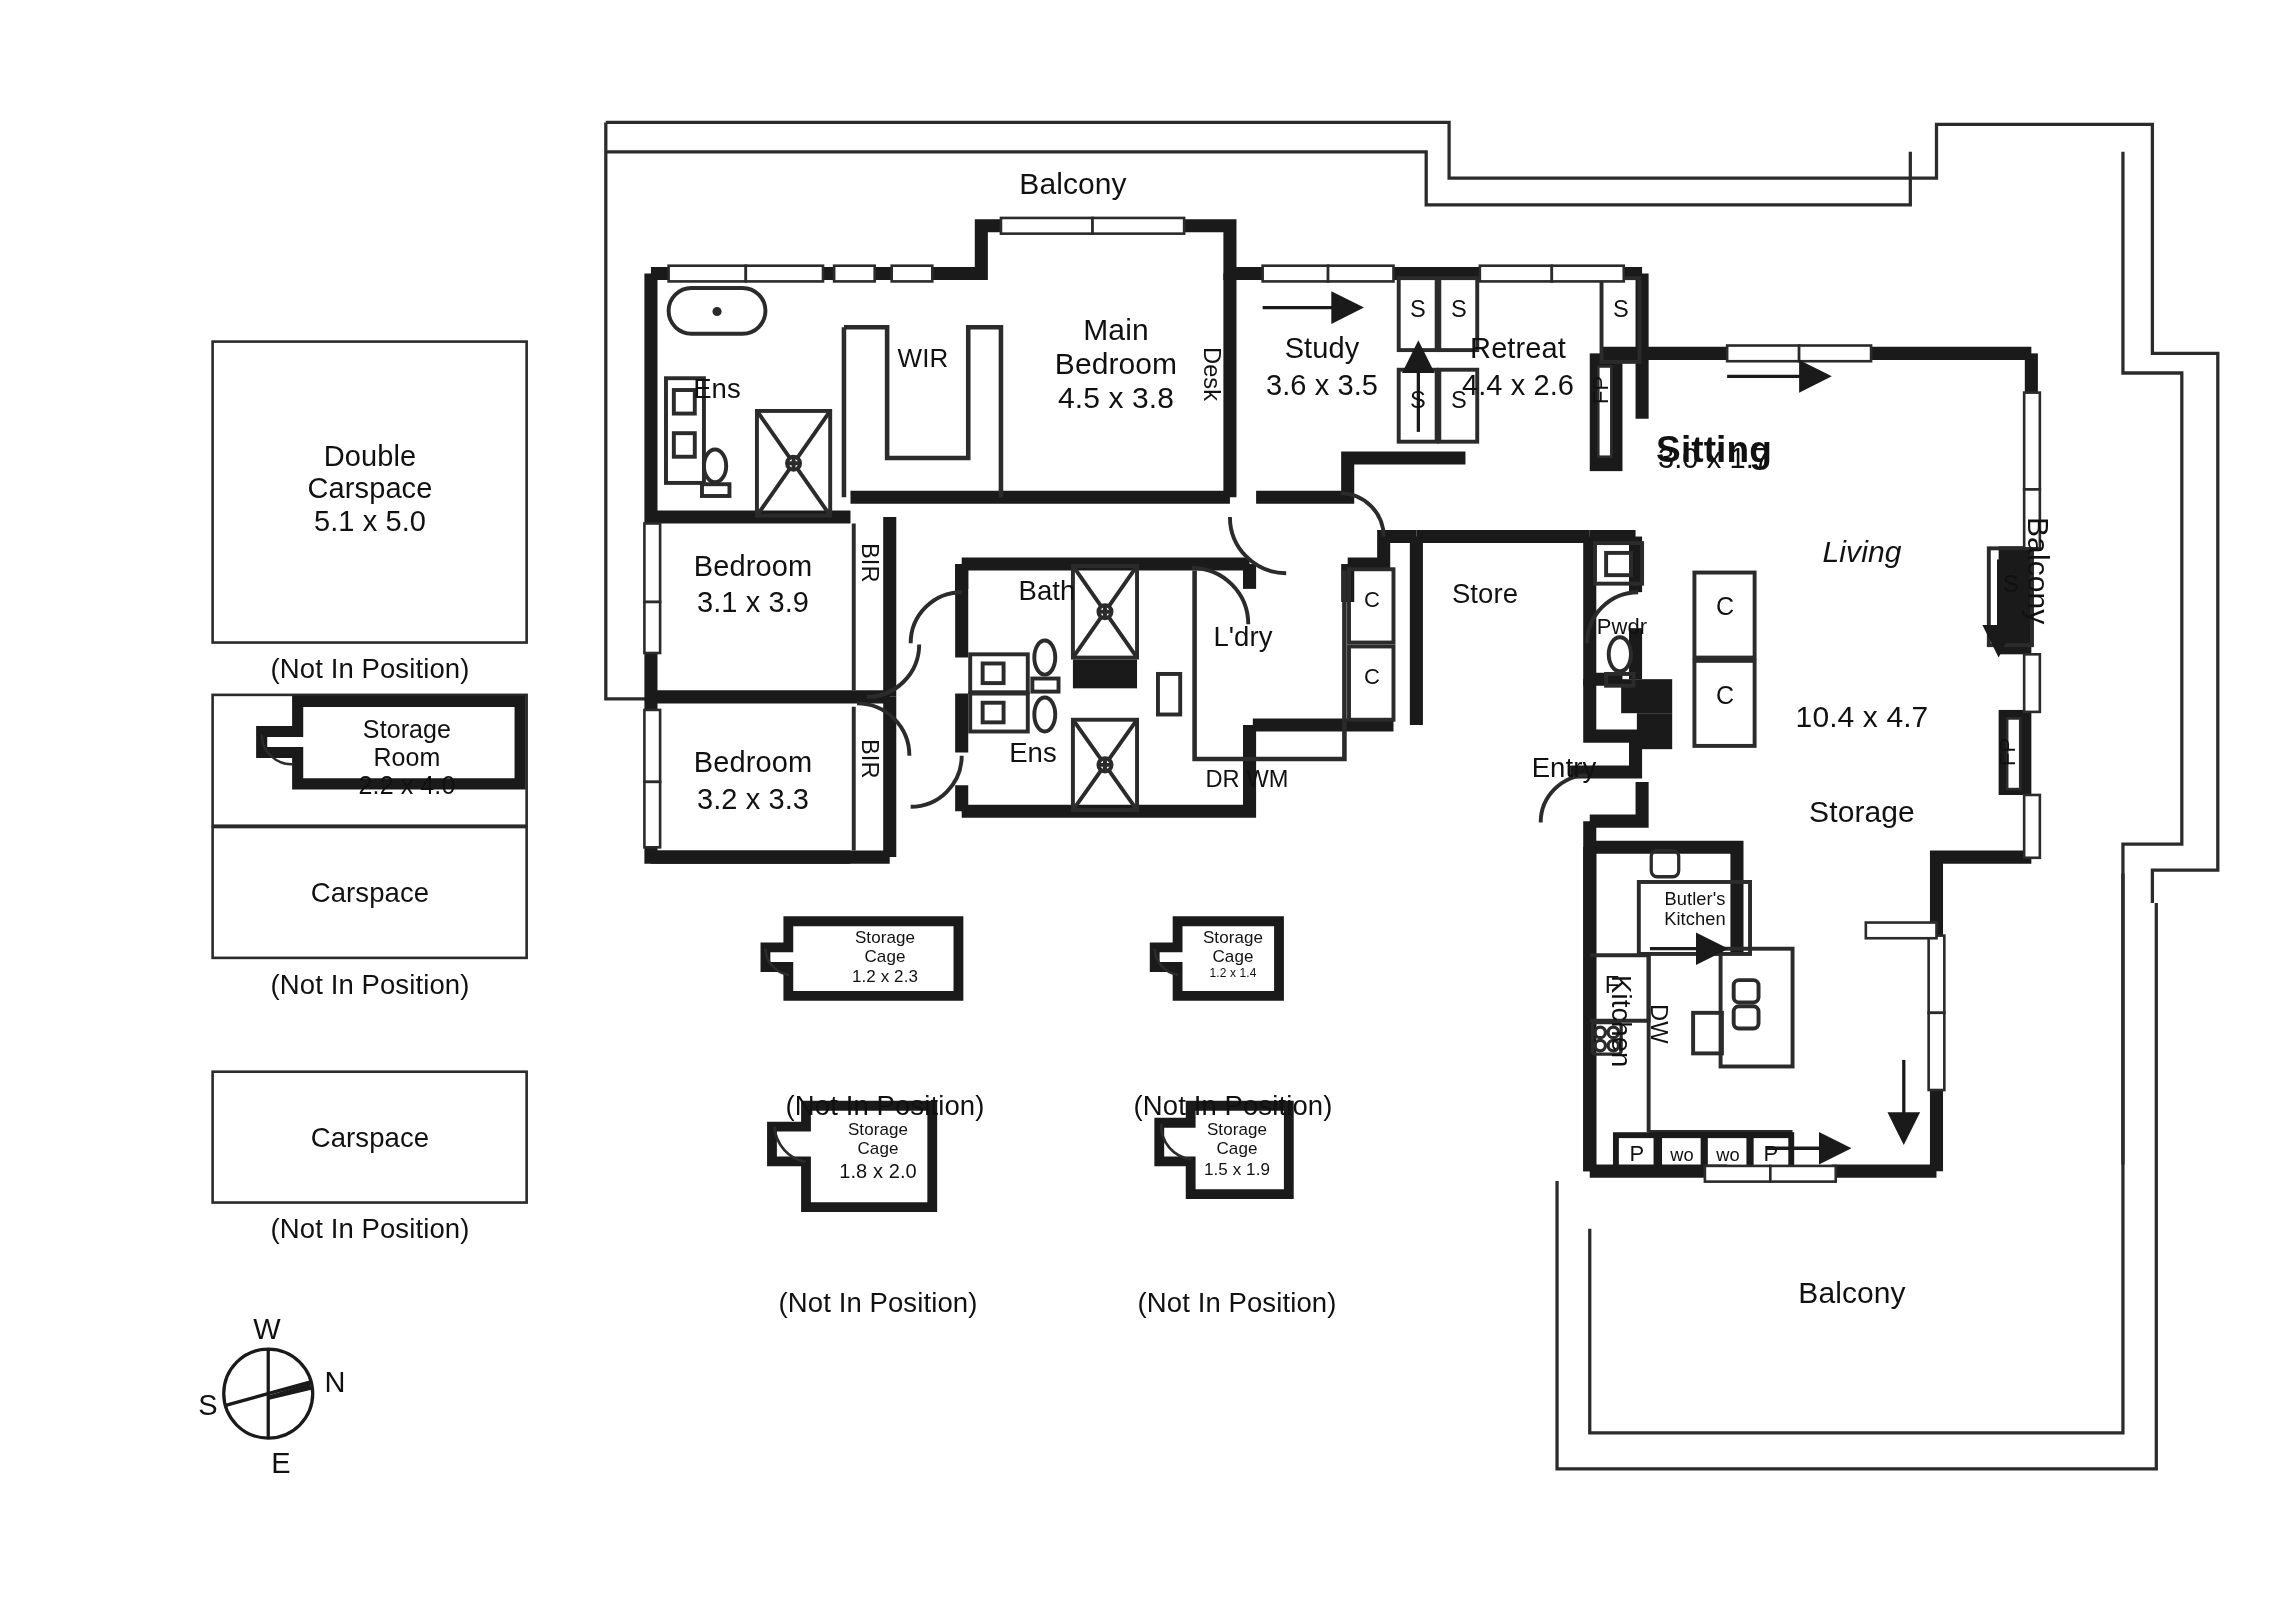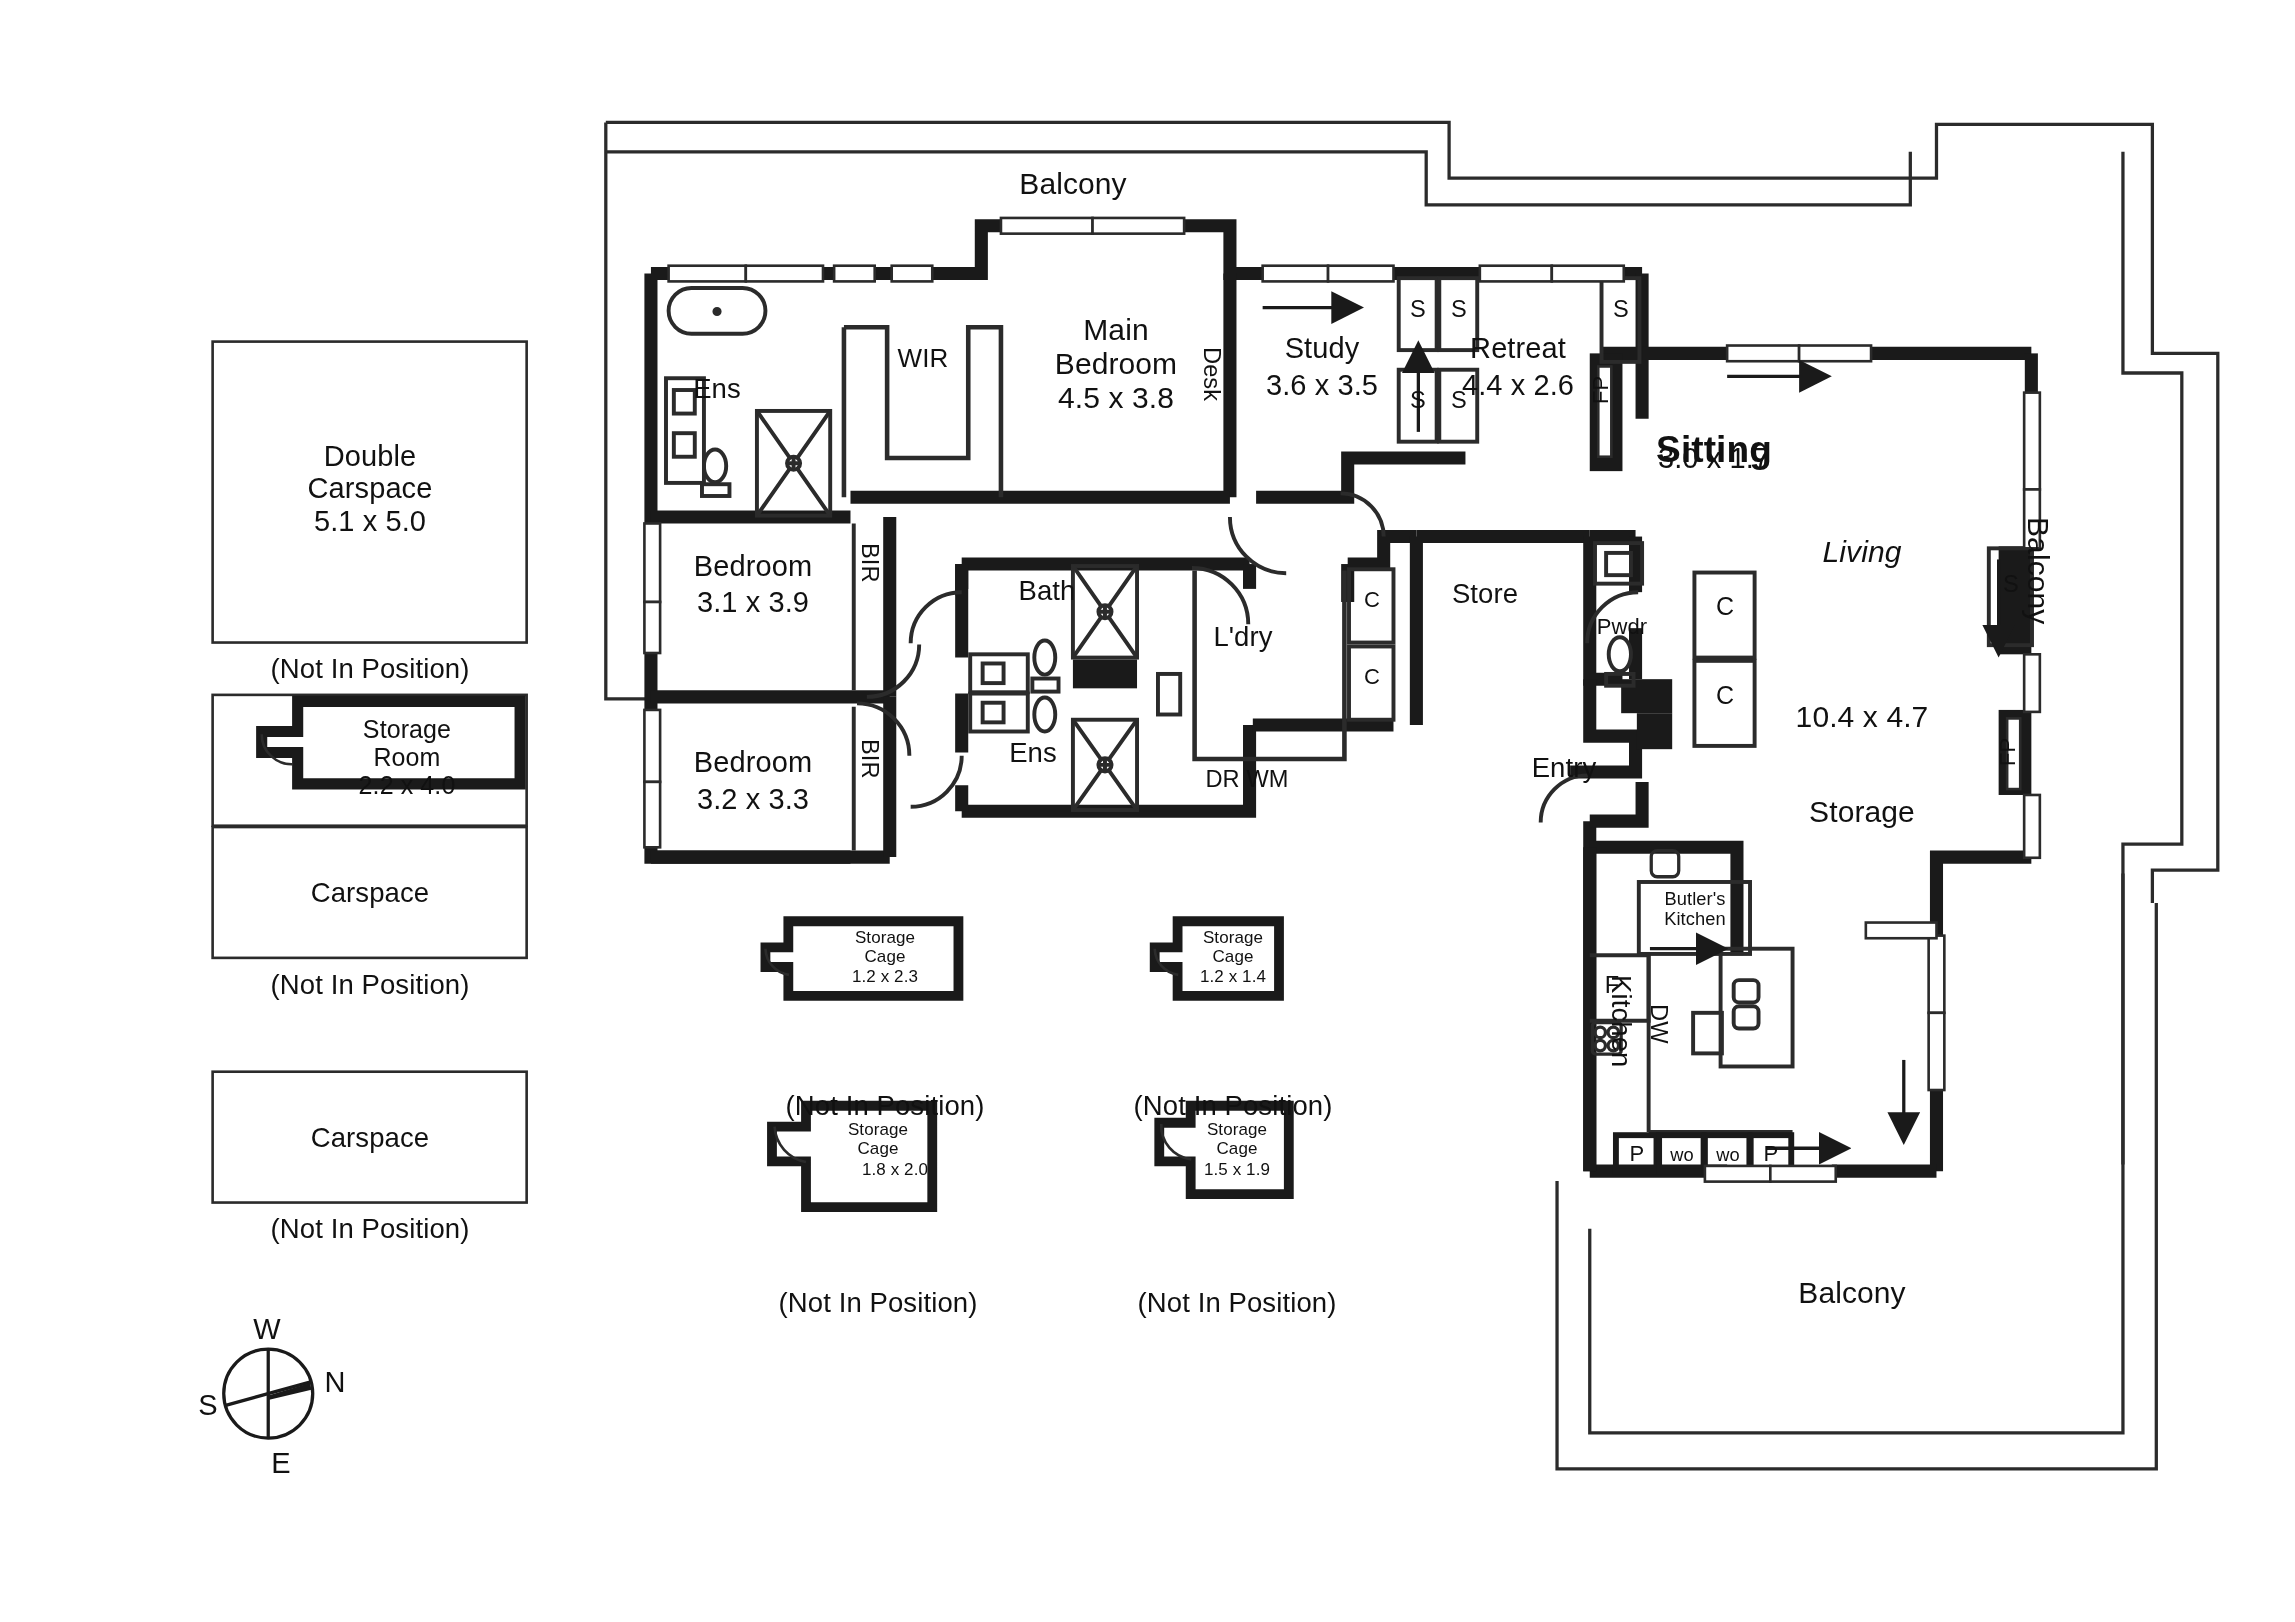--- a/index.html
+++ b/index.html
@@ -359,26 +359,26 @@
 <div class="lbl c" style="left:370px;top:1123px;font-size:27.5px;">Carspace</div>
 <div class="lbl c" style="left:370px;top:1214px;font-size:27.5px;">(Not In Position)</div>
 
 <div class="lbl c" style="left:885px;top:928px;font-size:17px;">Storage
 Cage</div>
 <div class="lbl c" style="left:885px;top:967px;font-size:17px;">1.2 x 2.3</div>
 <div class="lbl c" style="left:885px;top:1091px;font-size:27.5px;">(Not In Position)</div>
 
 <div class="lbl c" style="left:1233px;top:928px;font-size:17px;">Storage
 Cage</div>
-<div class="lbl c" style="left:1233px;top:967px;font-size:17px;">1.2 x 1.4</div>
+<div class="lbl c" style="left:1233px;top:967px;font-size:12px;">1.2 x 1.4</div>
 <div class="lbl c" style="left:1233px;top:1091px;font-size:27.5px;">(Not In Position)</div>
 
 <div class="lbl c" style="left:878px;top:1120px;font-size:17px;">Storage
 Cage</div>
-<div class="lbl c" style="left:878px;top:1160px;font-size:17px;margin-left:17px;">1.8 x 2.0</div>
+<div class="lbl c" style="left:878px;top:1160px;font-size:20px;">1.8 x 2.0</div>
 <div class="lbl c" style="left:878px;top:1288px;font-size:27.5px;">(Not In Position)</div>
 
 <div class="lbl c" style="left:1237px;top:1120px;font-size:17px;">Storage
 Cage</div>
 <div class="lbl c" style="left:1237px;top:1160px;font-size:17px;">1.5 x 1.9</div>
 <div class="lbl c" style="left:1237px;top:1288px;font-size:27.5px;">(Not In Position)</div>
 
 <div class="lbl c" style="left:1073px;top:167px;font-size:30px;">Balcony</div>
 <div class="lbl" style="left:2055px;top:517px;font-size:30px;transform:rotate(90deg);transform-origin:0 0;">Balcony</div>
 <div class="lbl c" style="left:1852px;top:1276px;font-size:30px;">Balcony</div>

